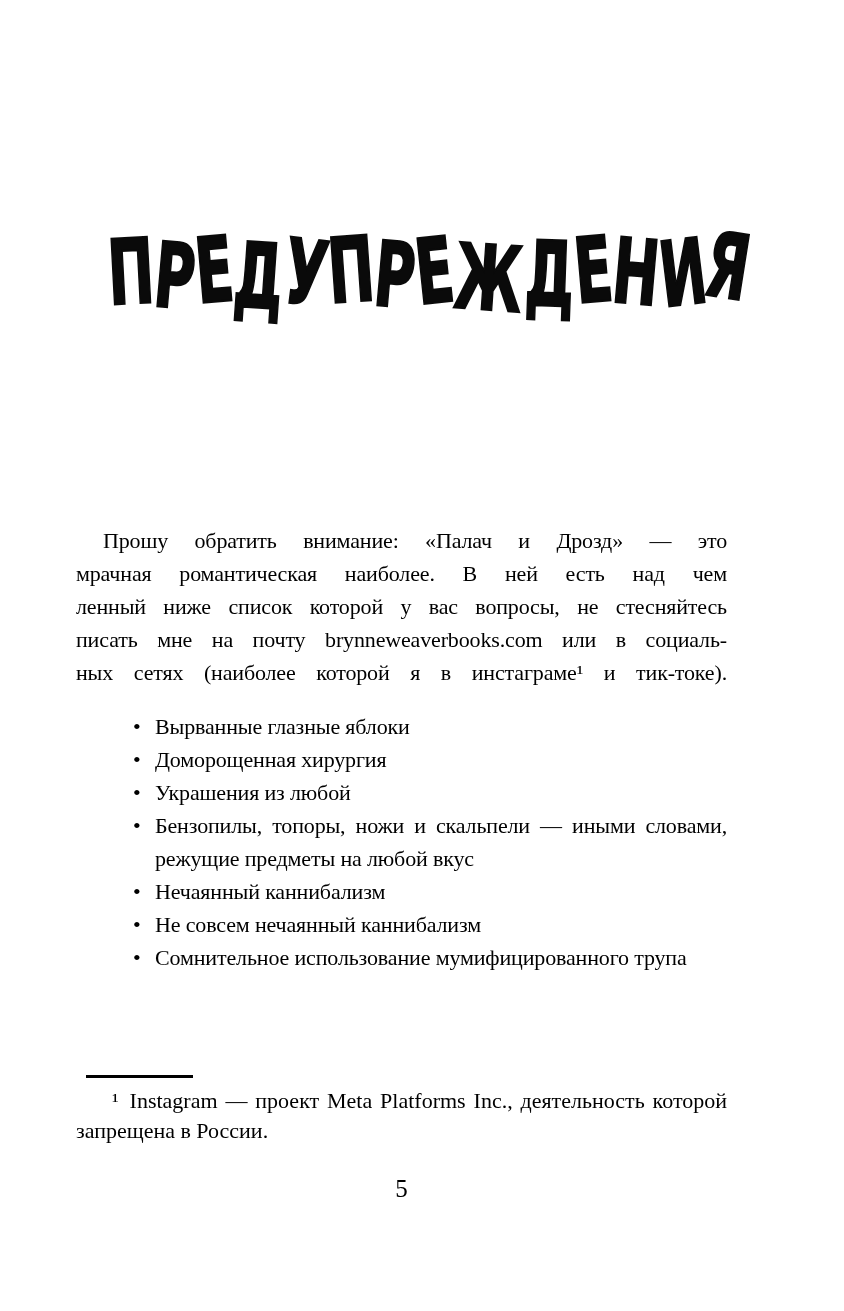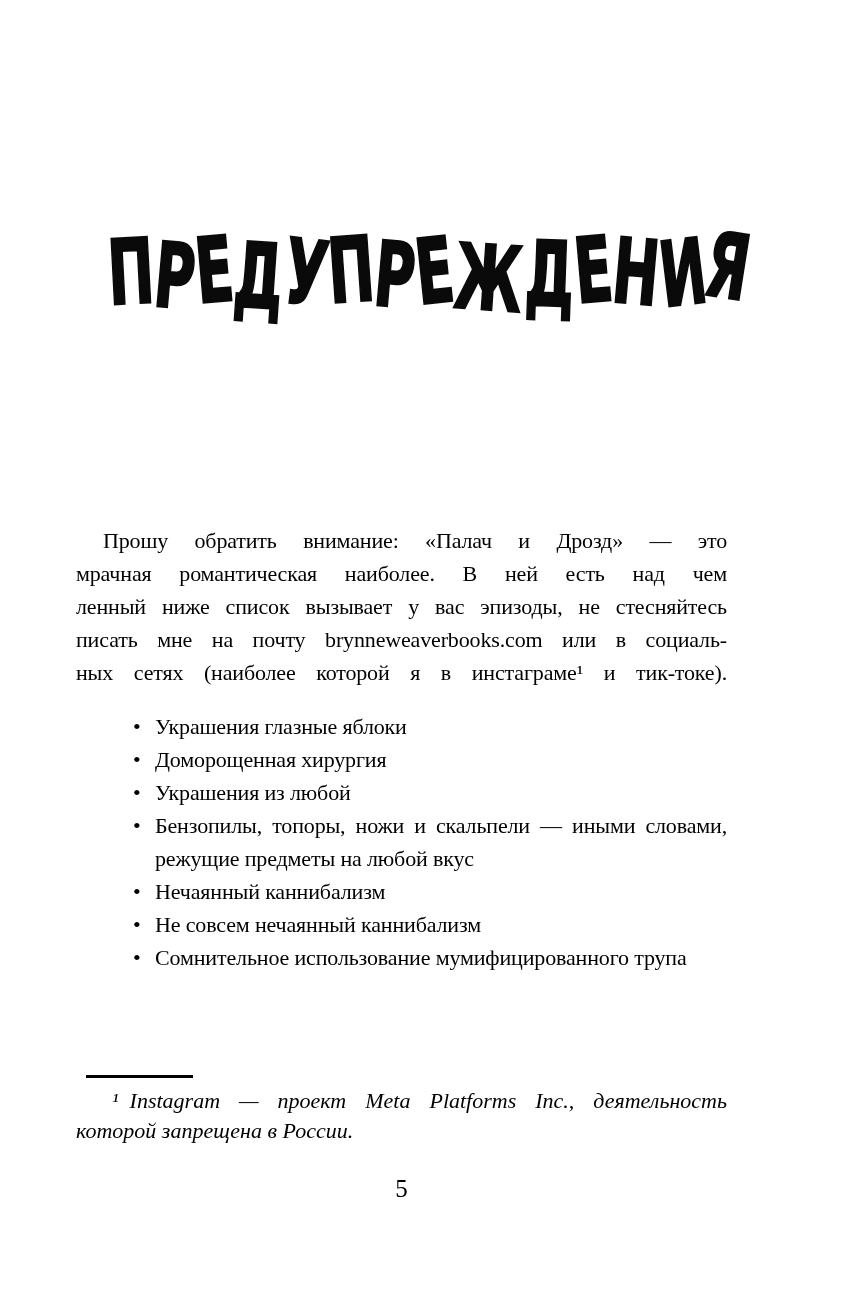--- a/index.html
+++ b/index.html
@@ -68,21 +68,20 @@
     position: absolute;
     left: 57px;
     top: 0;
   }
 
   .footnote {
     position: absolute;
     left: 76px;
     top: 1075px;
     width: 651px;
-    font-style: italic;
   }
   .footnote-rule {
     width: 107px;
     height: 3px;
     background: #000000;
     margin-left: 10px;
     margin-bottom: 8px;
   }
   .footnote-text {
     font-size: 22px;
@@ -105,27 +104,27 @@
 
 <div class="page">
 
   <h1 class="title"><span class="title-text"><span class="tl" style="transform: translateY(2px) rotate(-3deg) scaleY(1.5) scaleX(0.92);">П</span><span class="tl" style="transform: translateY(6px) rotate(5deg) scaleY(1.5) scaleX(0.92);">Р</span><span class="tl" style="transform: translateY(0px) rotate(-5deg) scaleY(1.5) scaleX(0.92);">Е</span><span class="tl" style="transform: translateY(6px) rotate(4deg) scaleY(1.5) scaleX(0.92);">Д</span><span class="tl" style="transform: translateY(3px) rotate(7deg) scaleY(1.5) scaleX(0.92);">У</span><span class="tl" style="transform: translateY(0px) rotate(-4deg) scaleY(1.5) scaleX(0.92);">П</span><span class="tl" style="transform: translateY(5px) rotate(5deg) scaleY(1.5) scaleX(0.92);">Р</span><span class="tl" style="transform: translateY(1px) rotate(-6deg) scaleY(1.5) scaleX(0.92);">Е</span><span class="tl" style="transform: translateY(8px) rotate(4deg) scaleY(1.5) scaleX(0.92);">Ж</span><span class="tl" style="transform: translateY(4px) rotate(2deg) scaleY(1.5) scaleX(0.92);">Д</span><span class="tl" style="transform: translateY(0px) rotate(-5deg) scaleY(1.5) scaleX(0.92);">Е</span><span class="tl" style="transform: translateY(2px) rotate(5deg) scaleY(1.5) scaleX(0.92);">Н</span><span class="tl" style="transform: translateY(3px) rotate(-7deg) scaleY(1.5) scaleX(0.92);">И</span><span class="tl" style="transform: translateY(-4px) rotate(9deg) scaleY(1.5) scaleX(0.92);">Я</span></span></h1>
 
   <div class="column">
 
     <div class="paragraph">
       <div class="para-line indent">Прошу обратить внимание: «Палач и Дрозд» — это</div>
       <div class="para-line">мрачная романтическая наиболее. В ней есть над чем</div>
-      <div class="para-line">ленный ниже список вызывает у вас эпизоды, не стесняйтесь</div>
+      <div class="para-line">ленный ниже список которой у вас вопросы, не стесняйтесь</div>
       <div class="para-line">писать мне на почту brynneweaverbooks.com или в социаль-</div>
       <div class="para-line">ных сетях (наиболее которой я в инстаграме¹ и тик-токе).</div>
     </div>
 
     <ul class="warn-list">
-      <li><span class="bullet">•</span><span>Украшения глазные яблоки</span></li>
+      <li><span class="bullet">•</span><span>Вырванные глазные яблоки</span></li>
       <li><span class="bullet">•</span><span>Доморощенная хирургия</span></li>
       <li><span class="bullet">•</span><span>Украшения из любой</span></li>
       <li><span class="bullet">•</span><span>Бензопилы, топоры, ножи и скальпели — иными словами, режущие предметы на любой вкус</span></li>
       <li><span class="bullet">•</span><span>Нечаянный каннибализм</span></li>
       <li><span class="bullet">•</span><span>Не совсем нечаянный каннибализм</span></li>
       <li><span class="bullet">•</span><span>Сомнительное использование мумифицированного трупа</span></li>
     </ul>
 
   </div>
 

